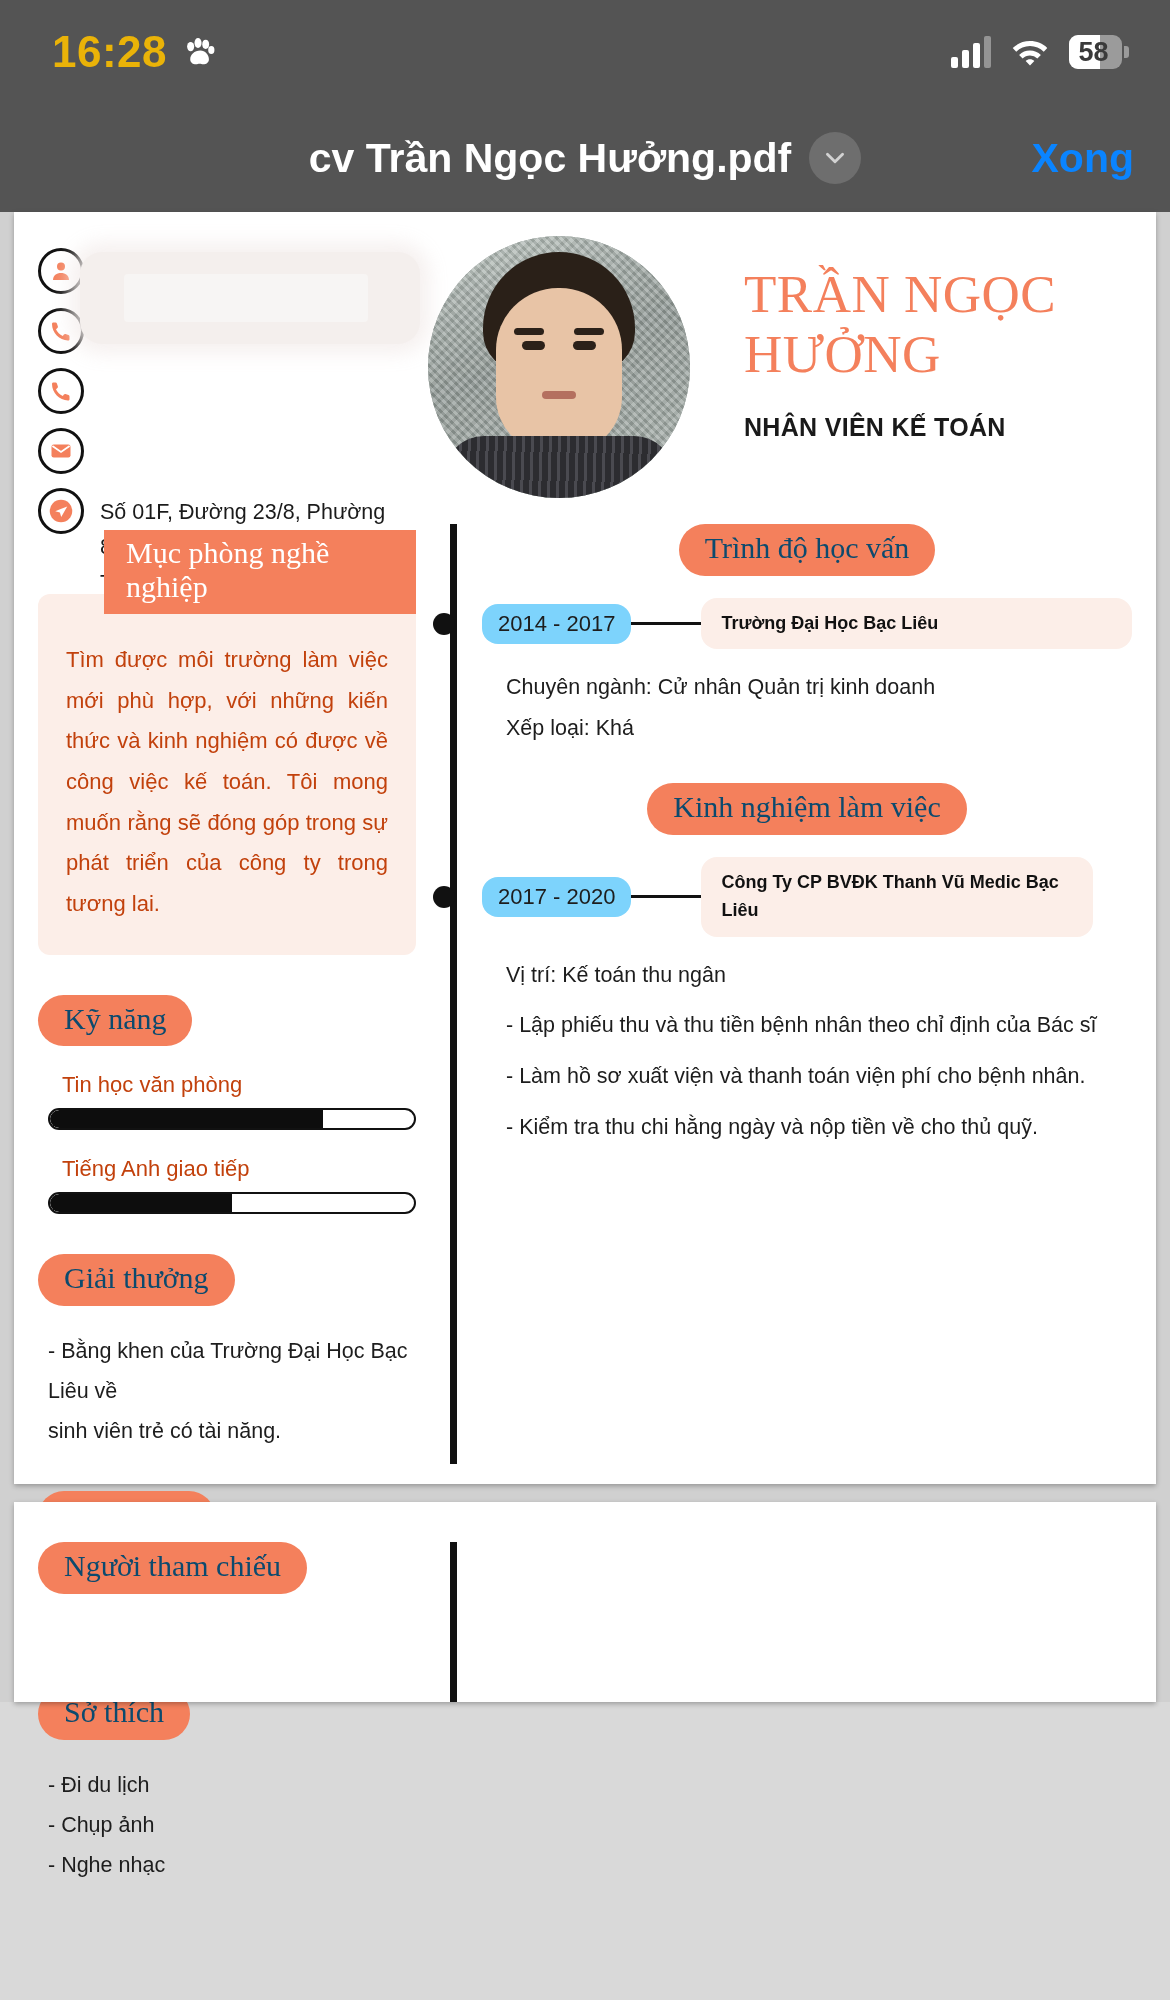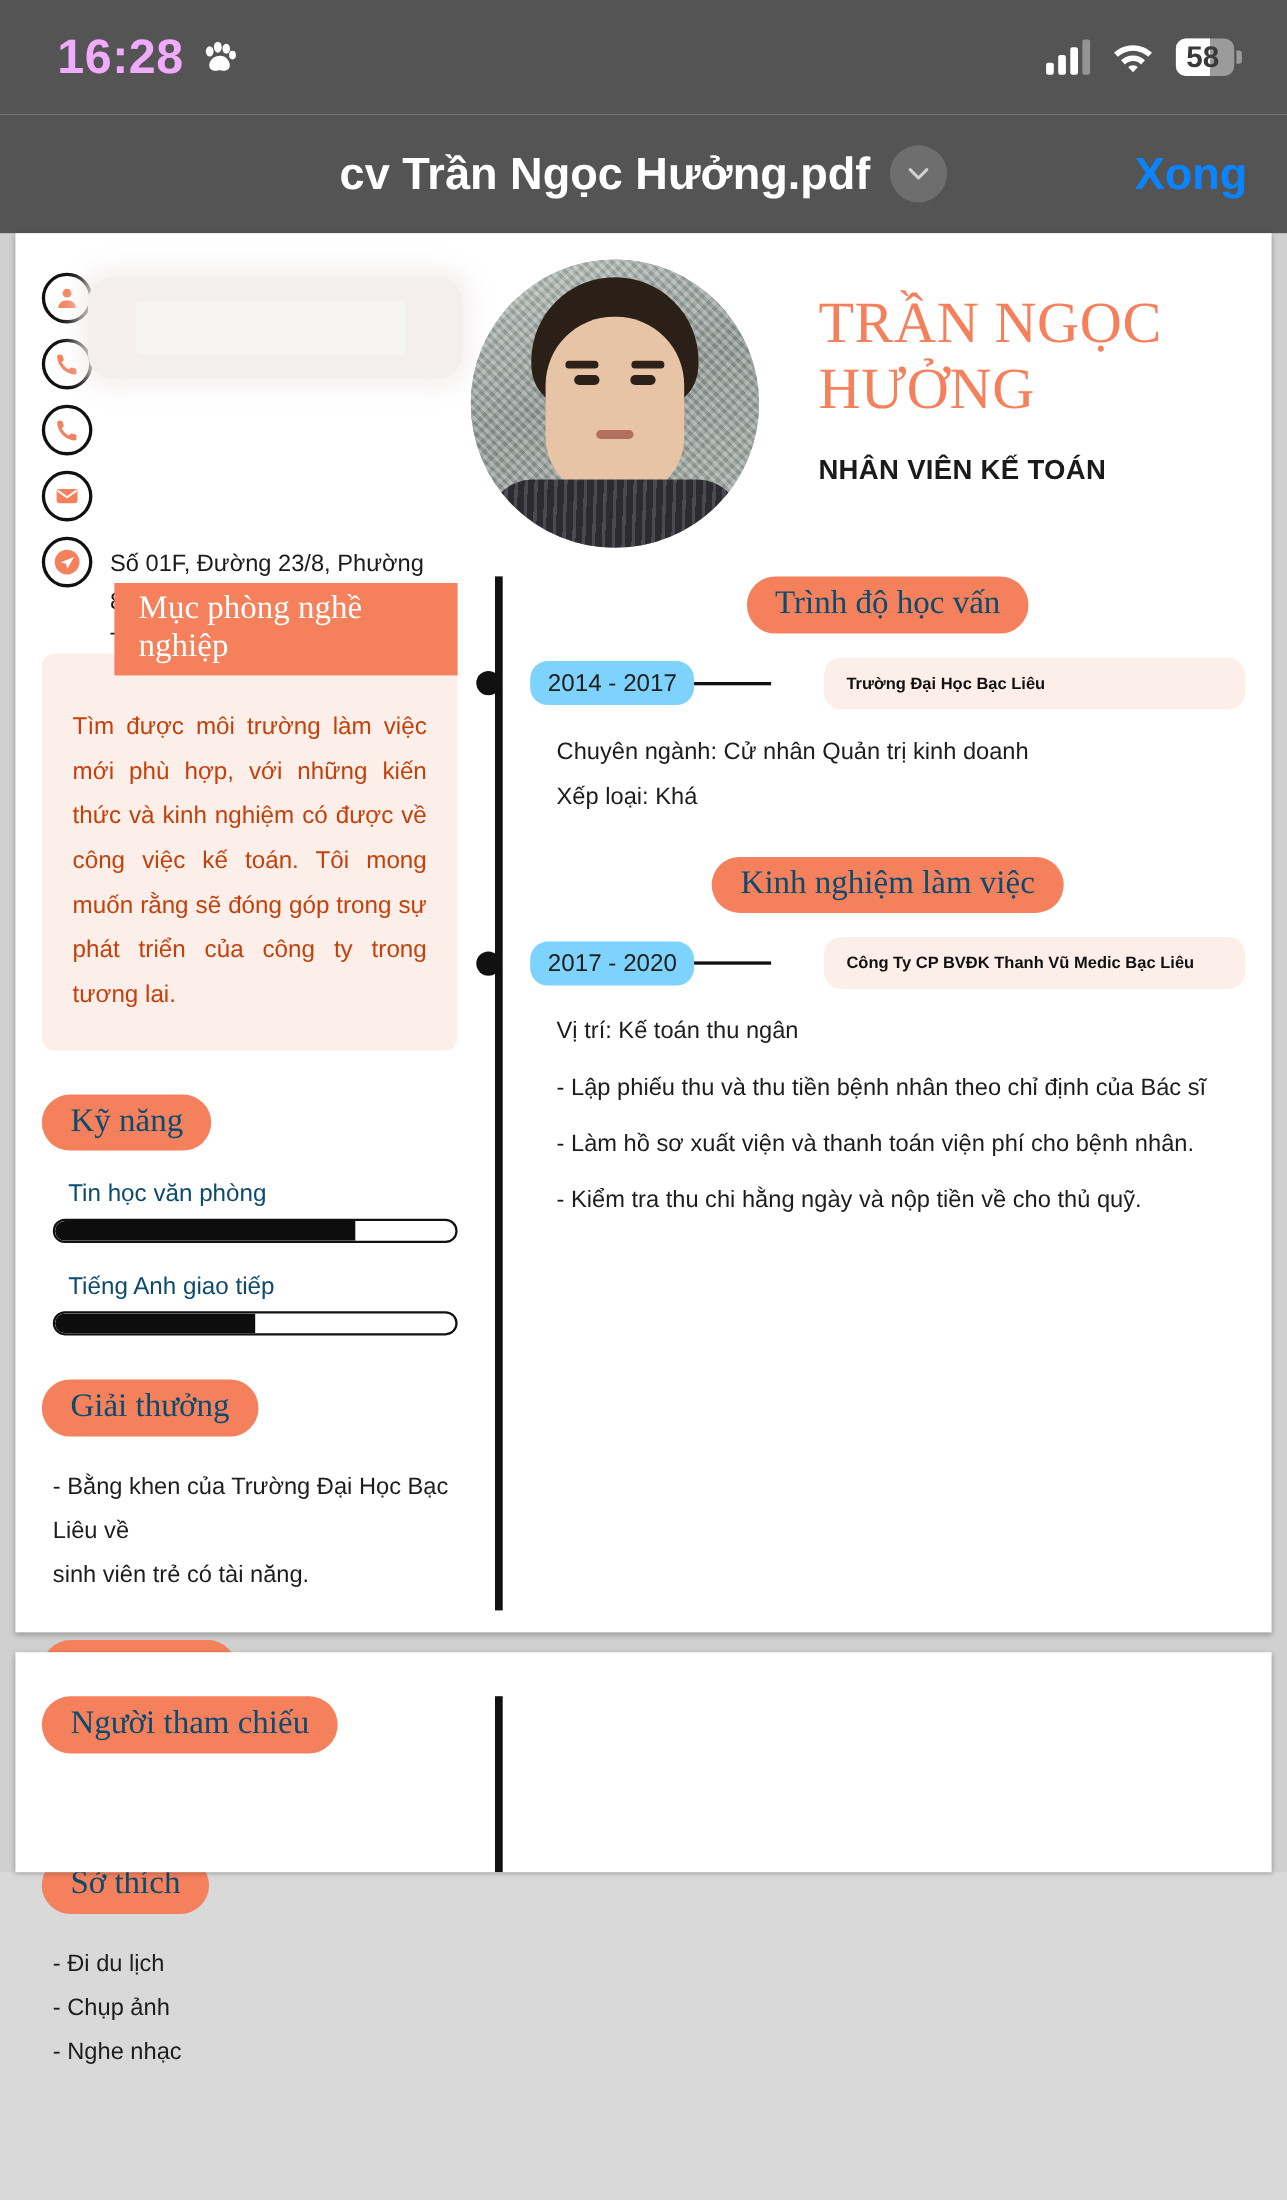--- a/index.html
+++ b/index.html
@@ -15,21 +15,21 @@
     position: relative;
     height: 104px;
     background: #545454;
     display: flex;
     align-items: center;
     justify-content: space-between;
     padding: 0 48px 0 52px;
   }
   .sb-left { display: flex; align-items: center; gap: 16px; }
   .sb-time {
-    color: #f0abfc; font-size: 44px; font-weight: 600;
+    color: #eab308; font-size: 44px; font-weight: 600;
     letter-spacing: 0.5px;
   }
   .paw-icon { width: 34px; height: 34px; position: relative; display:block; }
   .sb-right { display: flex; align-items: center; gap: 18px; }
   .sig-bars { display: flex; align-items: flex-end; gap: 4px; height: 32px; }
   .sig-bars i { width: 7px; background: #fff; border-radius: 2px; display:block; }
   .sig-bars i:nth-child(1){ height: 11px; }
   .sig-bars i:nth-child(2){ height: 18px; }
   .sig-bars i:nth-child(3){ height: 25px; }
   .sig-bars i:nth-child(4){ height: 32px; background:#949494; }
@@ -186,21 +186,21 @@
     position: relative; z-index: 1;
   }
   .goal-box p {
     font-size: 22px; line-height: 1.85; color: #c2410c;
     text-align: justify;
   }
 
   .sec { margin-top: 40px; }
   .sec-body { padding-left: 10px; margin-top: 26px; }
   .skill { margin-bottom: 26px; }
-  .skill-name { font-size: 22px; color:#0c4a6e; margin-bottom: 10px; padding-left: 14px; }
+  .skill-name { font-size: 22px; color:#c2410c; margin-bottom: 10px; padding-left: 14px; }
   .bar {
     height: 22px; border: 2.5px solid #111; border-radius: 11px;
     background: #fff; overflow: hidden;
   }
   .bar .fill { height: 100%; background: #0d0d0d; border-radius: 9px 0 0 9px; }
 
   .txt-line { font-size: 21.5px; color:#1d1d1d; line-height: 1.85; }
 
   
   .tl-head { text-align: center; margin-bottom: 22px; }
@@ -209,23 +209,22 @@
     position:absolute; left: -49px; top: 50%; transform: translateY(-50%);
     width: 22px; height: 22px; border-radius: 50%; background:#111;
   }
   .tl-date {
     background:#7dd3fc; border-radius: 16px;
     padding: 7px 16px; font-size: 22px; color:#1d1d1d; white-space:nowrap;
   }
   .tl-conn { height: 3px; background:#111; width: 70px; }
   .tl-title {
     background:#fceee8; border-radius: 16px; flex: 1;
-    padding: 12px 20px; font-size: 15px; font-weight: 700; color:#111;
+    padding: 12px 20px; font-size: 18px; font-weight: 700; color:#111;
     line-height: 1.55;
-    margin-left: 48px;
   }
   .tl-detail { padding-left: 24px; margin-top: 18px; }
   .tl-detail p { font-size: 21.5px; color:#1d1d1d; line-height: 1.9; }
   .tl-detail p.sp { margin-top: 10px; }
 </style>
 </head>
 <body>
 
 <div class="statusbar">
   <div class="sb-left">

